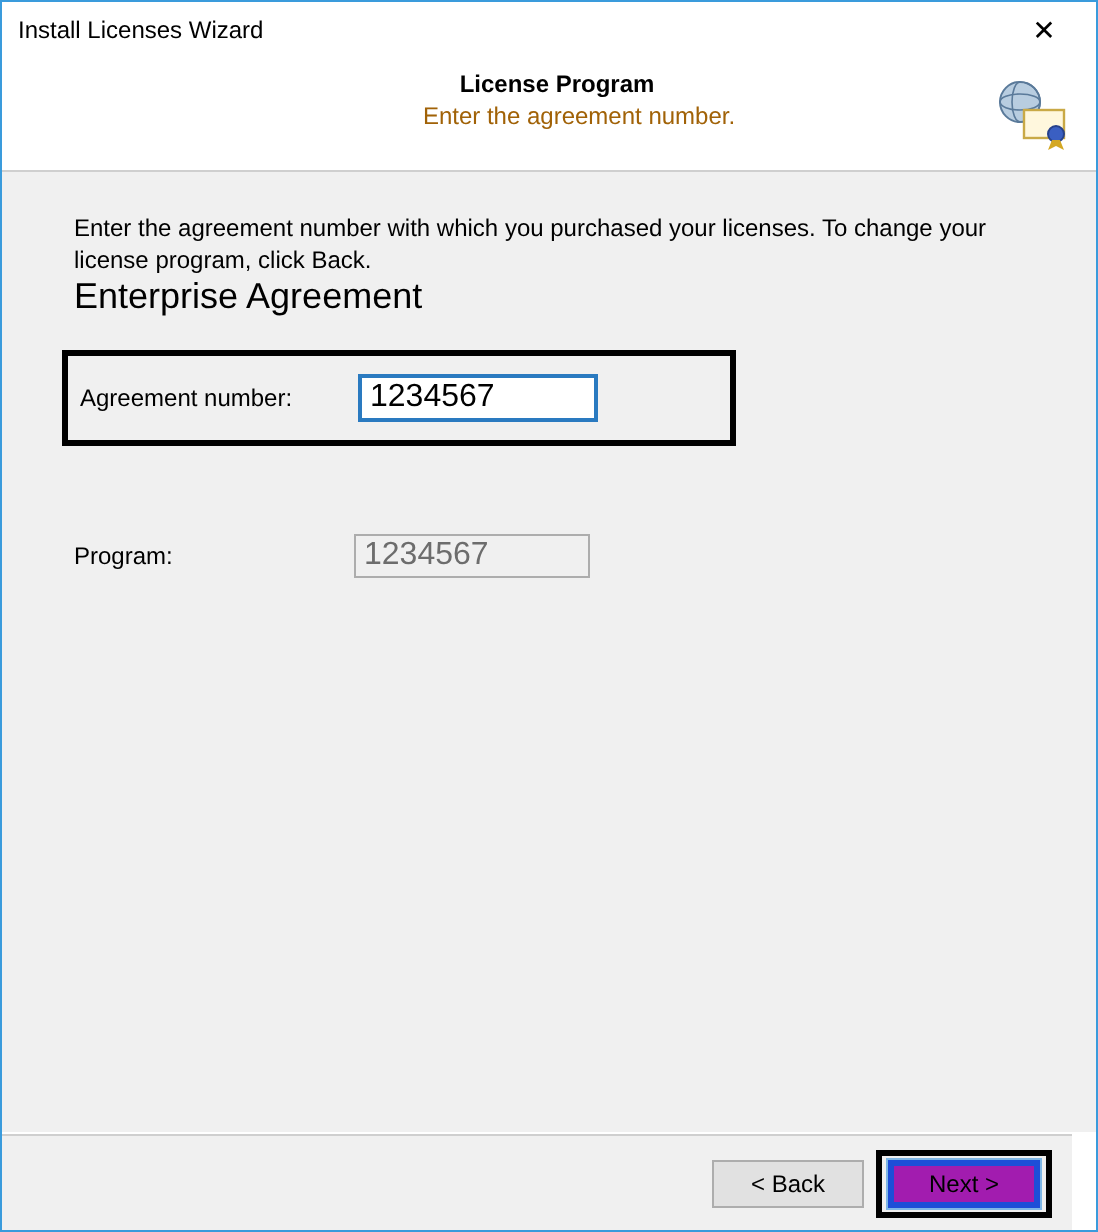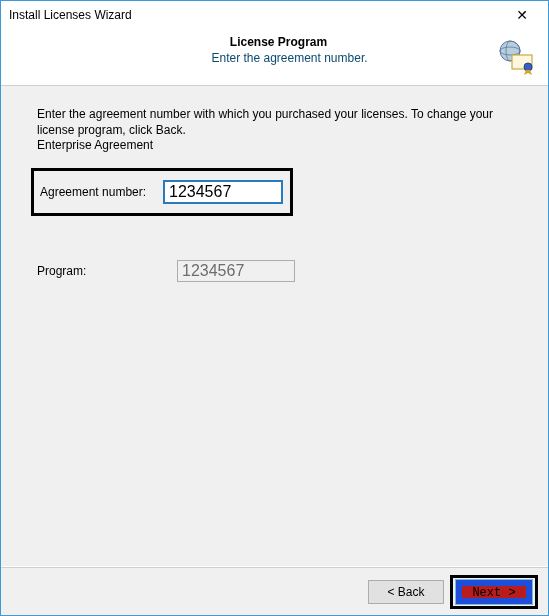--- a/index.html
+++ b/index.html
@@ -21,81 +21,80 @@
     width: 40px; height: 24px; display: flex; align-items: center; justify-content: center;
     font-size: 14px; cursor: default;
   }
   .header {
     padding: 6px 10px 10px 18px;
     position: relative;
     min-height: 56px;
     text-align: center;
   }
   .header .heading { font-weight: bold; font-size: 12px; }
-  .header .sub { padding-left: 22px; padding-top: 2px; color: #0c4a6e; }
+  .header .sub { padding-left: 22px; padding-top: 2px; color: #a16207; }
   .header .iconbox {
     position: absolute; right: 12px; top: 8px;
     width: 40px; height: 40px;
   }
   .divider {
     border-top: 1px solid #cfcfcf;
     margin: 0;
   }
   .content {
     background: #f0f0f0;
     padding: 20px 36px 0 36px;
     height: 480px;
   }
   .intro { line-height: 1.35; }
   .row { display: flex; align-items: center; margin-bottom: 16px; }
   .row .lbl { width: 140px; }
-  .row .val { font-size: 12px; }
+  .row .val { font-size: 18px; }
   .hlbox {
     border: 3px solid #000;
     padding: 10px 8px 10px 6px;
     display: flex; align-items: center;
     margin-bottom: 44px;
-    width: 262px;
+    width: 337px;
     margin-left: -6px;
   }
   .hlbox .lbl { width: 140px; }
   input[type="text"] {
     font-family: inherit; font-size: 16px;
     height: 22px; padding: 2px 4px;
     border: 1px solid #7a7a7a;
     background: #fff;
     width: 118px;
   }
   input.focused { border: 1px solid #2a7ac0; outline: 1px solid #2a7ac0; }
   input[disabled] { background: #f0f0f0; color: #6d6d6d; border: 1px solid #adadad; }
   .footer {
-    position: absolute; left: 0; right: 0; bottom: 0;
+    position: absolute; left: 0; right: 12px; bottom: 0;
     background: #f0f0f0;
     border-top: 1px solid #cfcfcf;
     height: 48px;
     display: flex; align-items: center; justify-content: flex-end;
     padding-right: 10px; gap: 6px;
   }
   button.wiz {
     font-family: inherit; font-size: 12px;
     height: 24px; width: 76px;
     background: #e1e1e1;
     border: 1px solid #adadad;
     cursor: default;
   }
   .next-wrap {
     border: 3px solid #000;
     padding: 2px 3px;
     display: inline-flex;
   }
   .next-wrap button {
-    border: 6px solid #1d4ed8;
+    border: 3px solid #1d4ed8;
     outline: 1px solid #7fb7e6;
-    background: #b91c1c;
-    font-family: Liberation Mono, monospace;
+    background: #a21caf;
   }
   
   .wiz-icon { width: 40px; height: 40px; position: relative; }
 </style>
 </head>
 <body>
 
 <div class="titlebar">
   <span class="title">Install Licenses Wizard</span>
   <div class="close">

